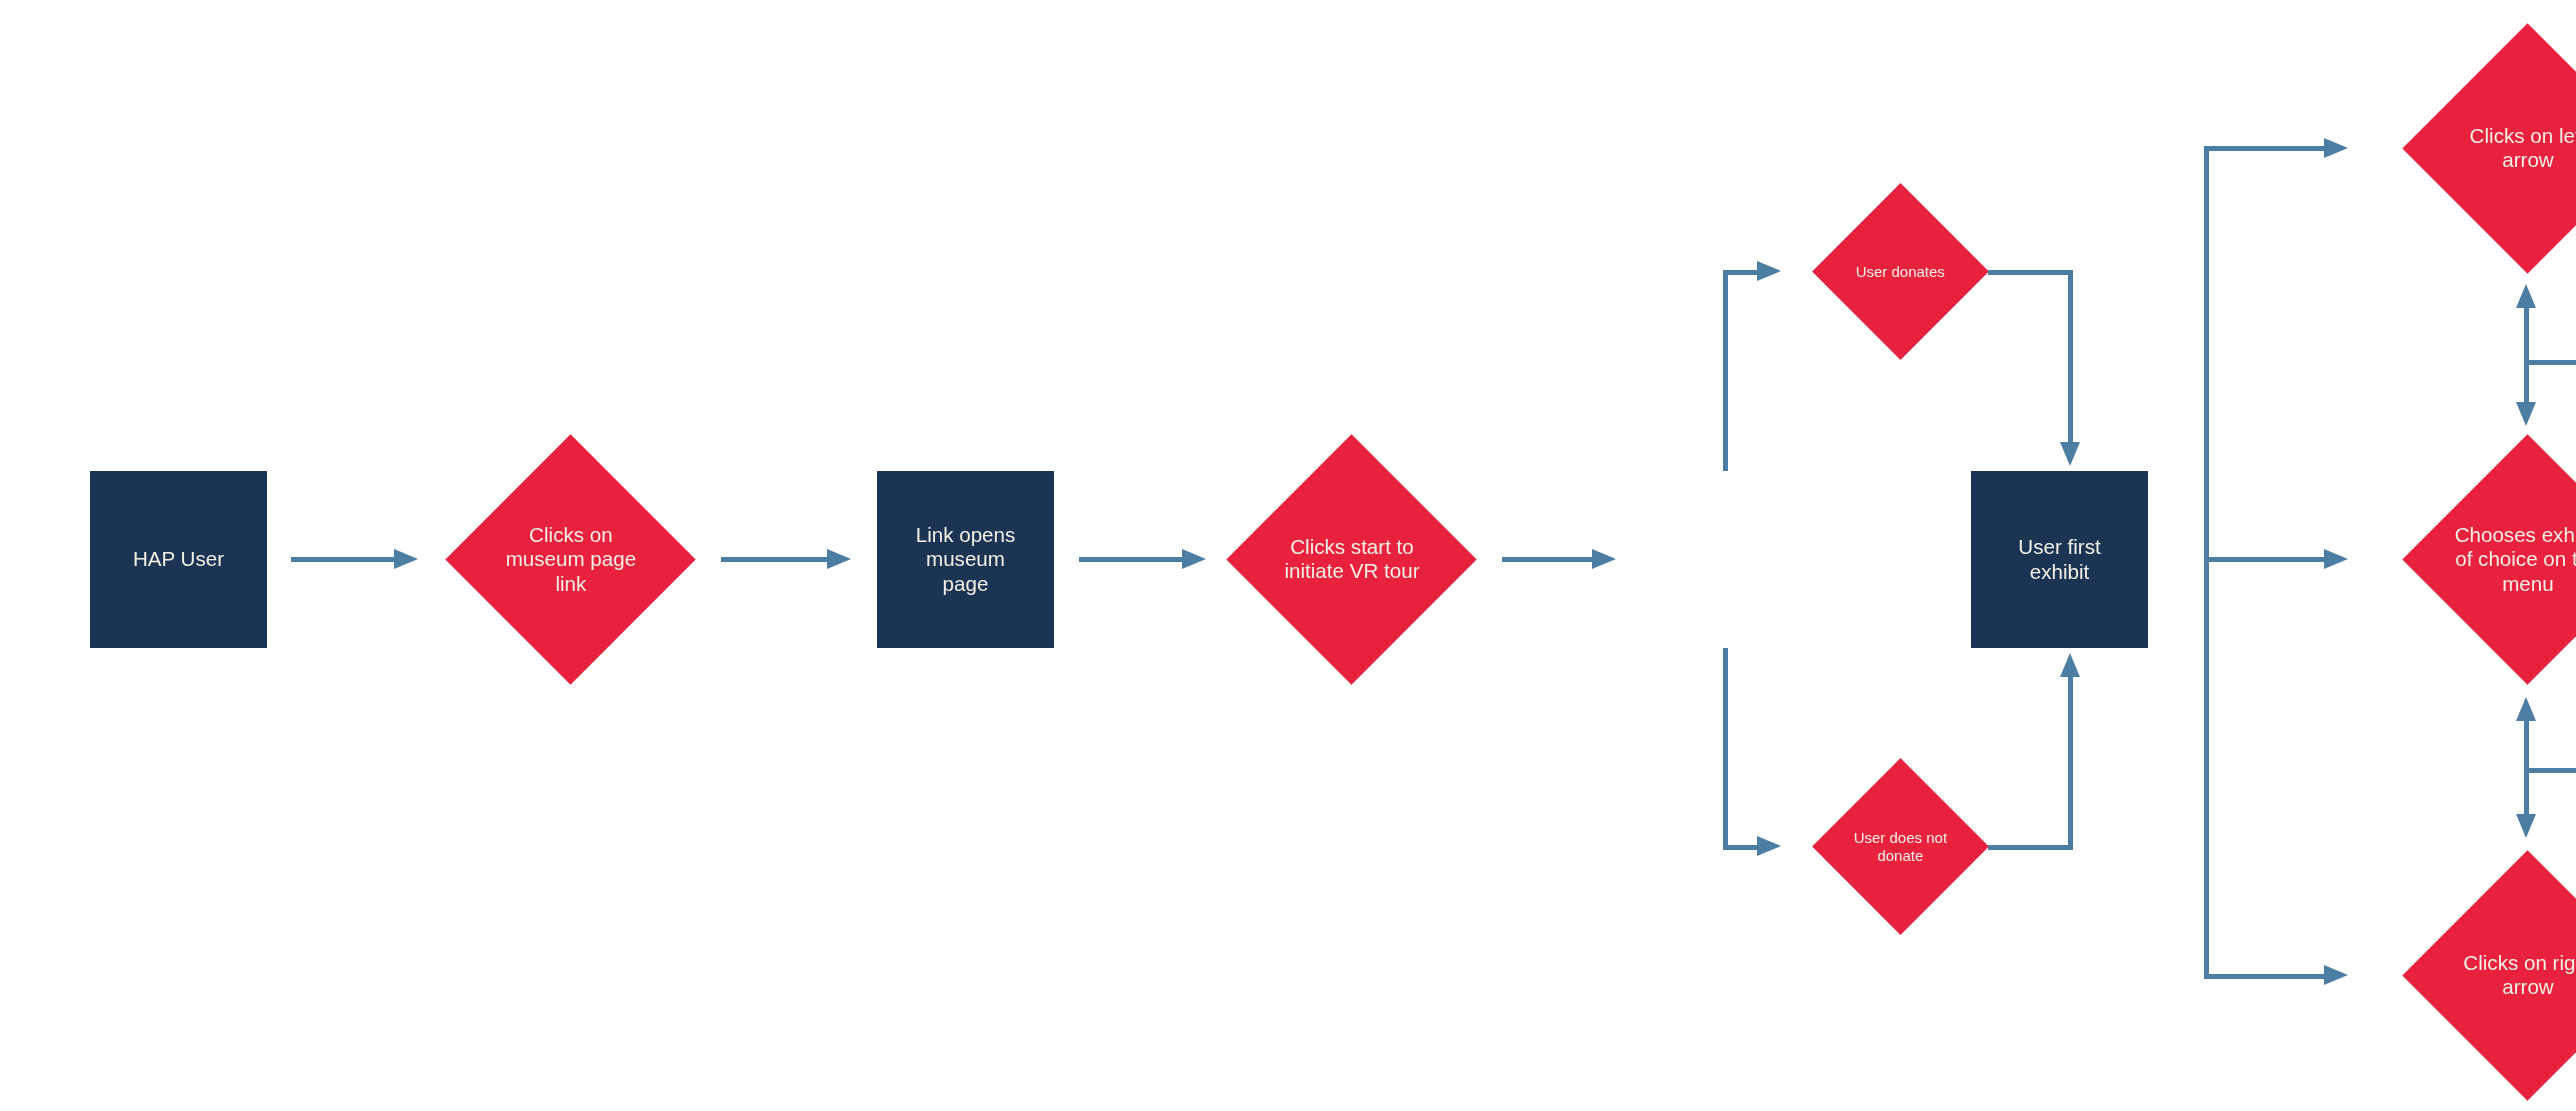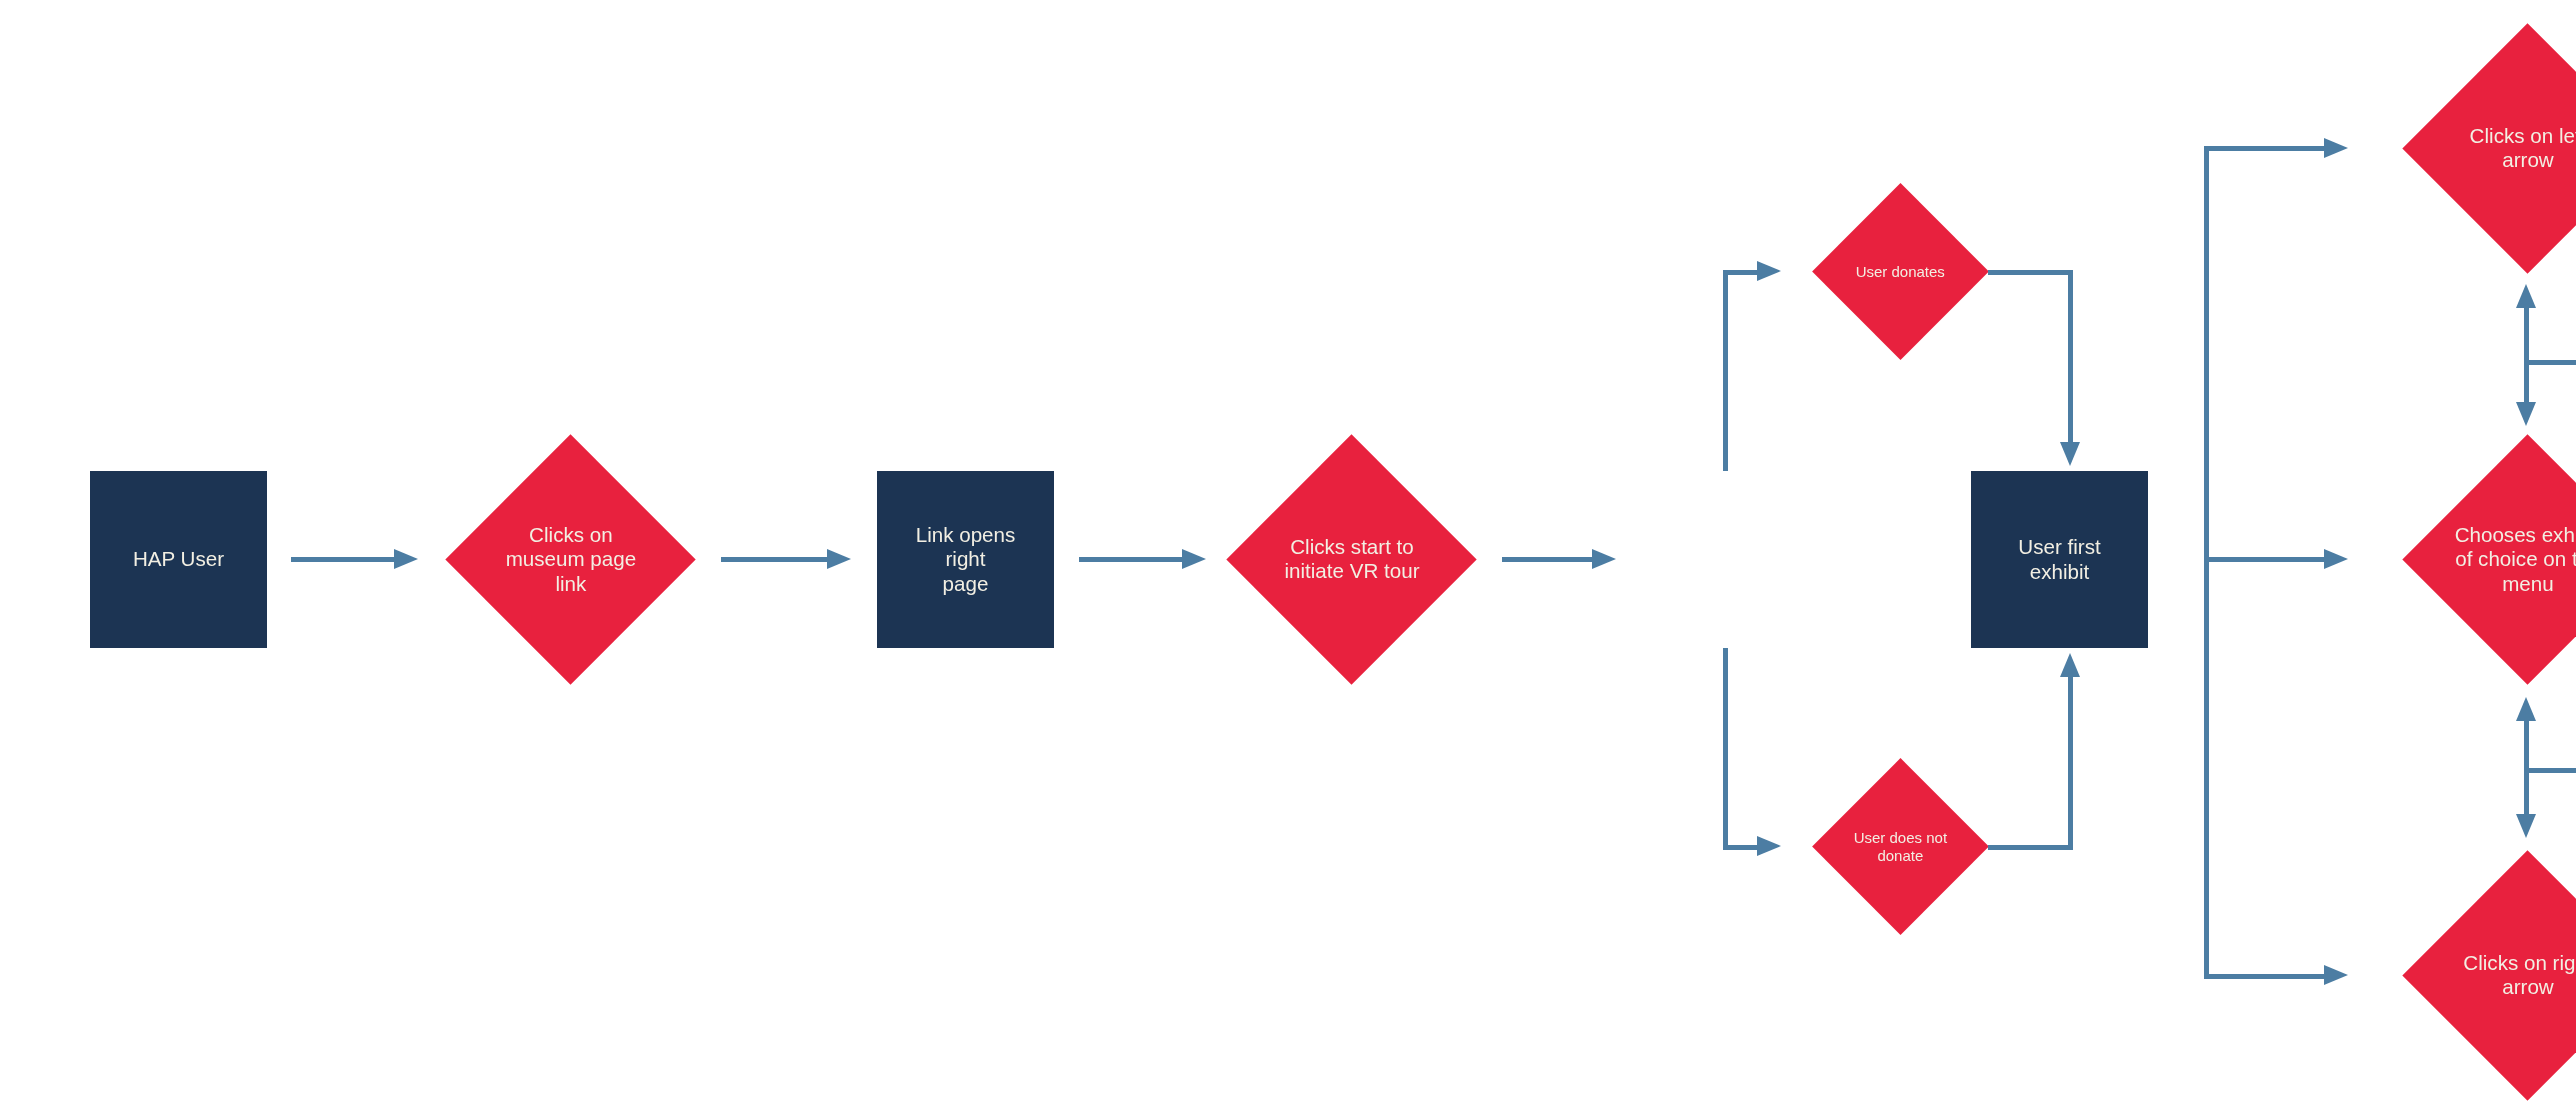--- a/index.html
+++ b/index.html
@@ -49,21 +49,21 @@
 </head>
 <body>
 
 <div id="canvas">
 
   <div class="box" style="left:90px;top:471px">
       <span>HAP User</span>
     </div>
   <div class="box" style="left:877px;top:471px">
       <span>Link opens
-right
+museum
 page</span>
     </div>
   <div class="box" style="left:1971px;top:471px">
       <span>User first
 exhibit</span>
     </div>
 
   <div class="diamond" style="left:482px;top:471px">
       <span>Clicks on
 museum page

